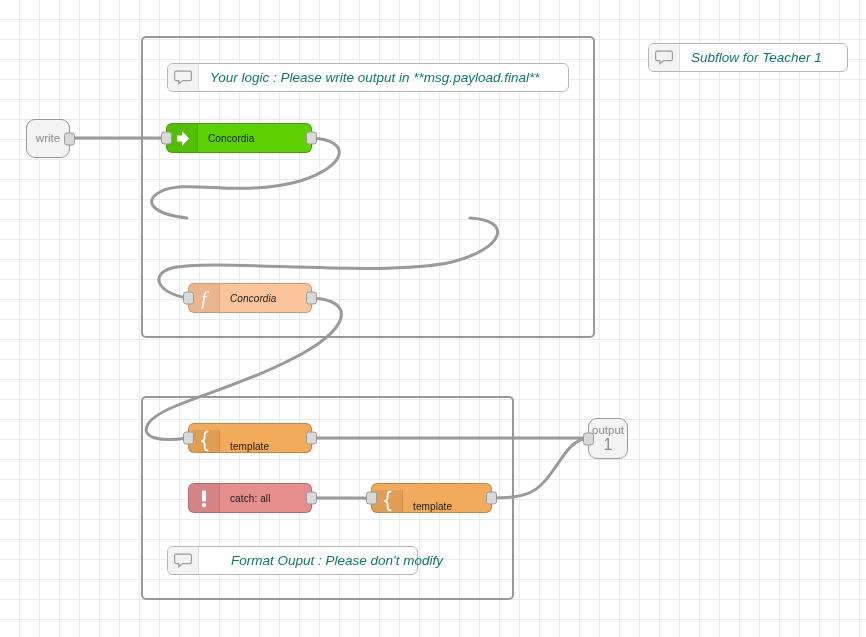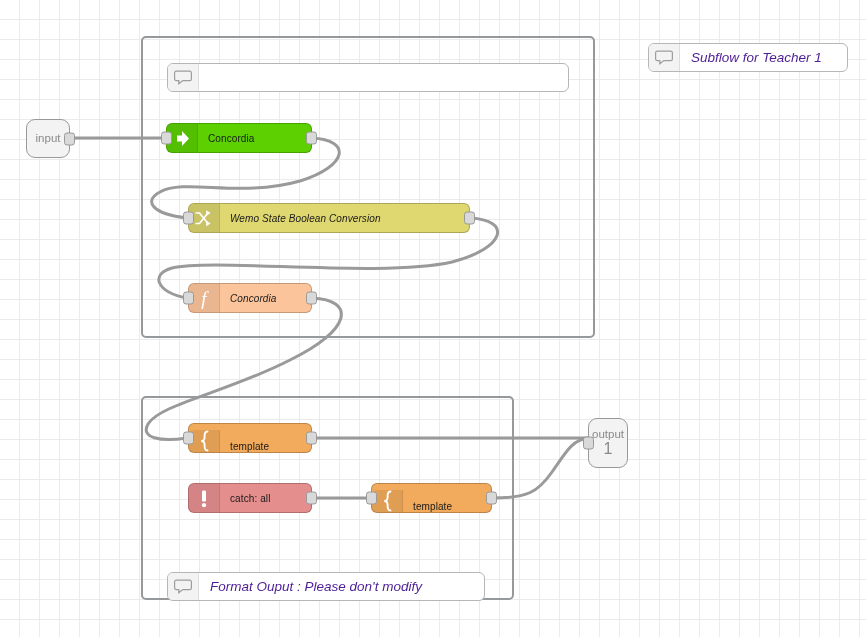--- a/index.html
+++ b/index.html
@@ -134,21 +134,21 @@
     justify-content: center;
   }
   .comment-label {
     flex: 1 1 auto;
     display: flex;
     align-items: center;
     padding-left: 11px;
     padding-right: 12px;
     font-size: 13.5px;
     font-style: italic;
-    color: #4c1d95;
+    color: #0f766e;
     white-space: nowrap;
   }
 
   
   .io-node {
     position: absolute;
     box-sizing: border-box;
     background: #f3f3f3;
     border: 1px solid #999999;
     border-radius: 9px;
@@ -190,80 +190,68 @@
     <path class="wire" d="M 312 498 C 336 498, 350 498, 371 498"></path>
 
     <path class="wire" d="M 492 498 C 528 498, 538 492, 552 472 C 566 452, 572 440, 588 438"></path>
   </svg>
 
   <div class="group-box" style="left:141px; top:36px; width:454px; height:302px;"></div>
 
   <div class="group-box" style="left:141px; top:396px; width:373px; height:204px;"></div>
 
   <div class="io-node" style="left:26px; top:119px; width:44px; height:39px;">
-    <span class="io-label">input</span>
+    <span class="io-label">write</span>
     <span class="port out" style="right:-6px;"></span>
   </div>
 
-  <div class="io-node" style="left:588px; top:418px; width:40px; height:50px;">
+  <div class="io-node" style="left:588px; top:418px; width:40px; height:41px;">
     <span class="io-label">output</span>
     <span class="io-index">1</span>
     <span class="port in"></span>
   </div>
 
   <div class="comment" style="left:167px; top:63px; width:402px;">
     <span class="comment-icon">
       <svg class="glyph" width="18" height="15" viewBox="0 0 18 15">
         <path d="M2.2 1.2 h13.6 a1.6 1.6 0 0 1 1.6 1.6 v6.2 a1.6 1.6 0 0 1 -1.6 1.6 h-7.0 l-4.0 3.2 v-3.2 h-2.6 a1.6 1.6 0 0 1 -1.6 -1.6 v-6.2 a1.6 1.6 0 0 1 1.6 -1.6 z" fill="none" stroke="#9d9d9d" stroke-width="1.2"></path>
       </svg>
     </span>
+    <span class="comment-label">Your logic : Please write output in **msg.payload.final**</span>
   </div>
 
   <div class="comment" style="left:648px; top:43px; width:200px;">
     <span class="comment-icon">
       <svg class="glyph" width="18" height="15" viewBox="0 0 18 15">
         <path d="M2.2 1.2 h13.6 a1.6 1.6 0 0 1 1.6 1.6 v6.2 a1.6 1.6 0 0 1 -1.6 1.6 h-7.0 l-4.0 3.2 v-3.2 h-2.6 a1.6 1.6 0 0 1 -1.6 -1.6 v-6.2 a1.6 1.6 0 0 1 1.6 -1.6 z" fill="none" stroke="#9d9d9d" stroke-width="1.2"></path>
       </svg>
     </span>
     <span class="comment-label">Subflow for Teacher 1</span>
   </div>
 
-  <div class="comment" style="left:167px; top:572px; width:318px;">
+  <div class="comment" style="left:167px; top:546px; width:251px;gap:21px;">
     <span class="comment-icon">
       <svg class="glyph" width="18" height="15" viewBox="0 0 18 15">
         <path d="M2.2 1.2 h13.6 a1.6 1.6 0 0 1 1.6 1.6 v6.2 a1.6 1.6 0 0 1 -1.6 1.6 h-7.0 l-4.0 3.2 v-3.2 h-2.6 a1.6 1.6 0 0 1 -1.6 -1.6 v-6.2 a1.6 1.6 0 0 1 1.6 -1.6 z" fill="none" stroke="#9d9d9d" stroke-width="1.2"></path>
       </svg>
     </span>
     <span class="comment-label">Format Ouput : Please don't modify</span>
   </div>
 
   <div class="node n-green" style="left:166px; top:123px; width:146px;">
     <span class="port in"></span>
     <span class="node-icon">
       <svg class="glyph" width="17" height="19" viewBox="0 0 17 19">
         <path d="M3 2 L3 6.5 L8 6.5 L8 2 L15 9.5 L8 17 L8 12.5 L3 12.5 L3 17 Z" fill="#ffffff"></path>
       </svg>
     </span>
     <span class="node-label">Concordia</span>
     <span class="port out"></span>
   </div>
 
-  <div class="node n-yellow" style="left:188px; top:203px; width:282px;">
-    <span class="port in"></span>
-    <span class="node-icon">
-      <svg class="glyph" width="20" height="20" viewBox="0 0 20 20">
-        <path d="M1.5 5 L5.5 5 L14 15.5" fill="none" stroke="#ffffff" stroke-width="1.7"></path>
-        <path d="M1.5 15.5 L5.5 15.5 L14 5" fill="none" stroke="#ffffff" stroke-width="1.7"></path>
-        <path d="M12.2 2.2 L16.6 5 L12.2 7.8 Z" fill="#ffffff"></path>
-        <path d="M12.2 12.7 L16.6 15.5 L12.2 18.3 Z" fill="#ffffff"></path>
-      </svg>
-    </span>
-    <span class="node-label italic">Wemo State Boolean Conversion</span>
-    <span class="port out"></span>
-  </div>
 
   <div class="node n-peach" style="left:188px; top:283px; width:124px;">
     <span class="port in"></span>
     <span class="node-icon">
       <svg class="glyph" width="16" height="21" viewBox="0 0 16 21">
         <text x="8" y="17" text-anchor="middle" font-family="'Liberation Serif', serif" font-size="19" font-style="italic" fill="#ffffff">f</text>
       </svg>
     </span>
     <span class="node-label italic">Concordia</span>
     <span class="port out"></span>

